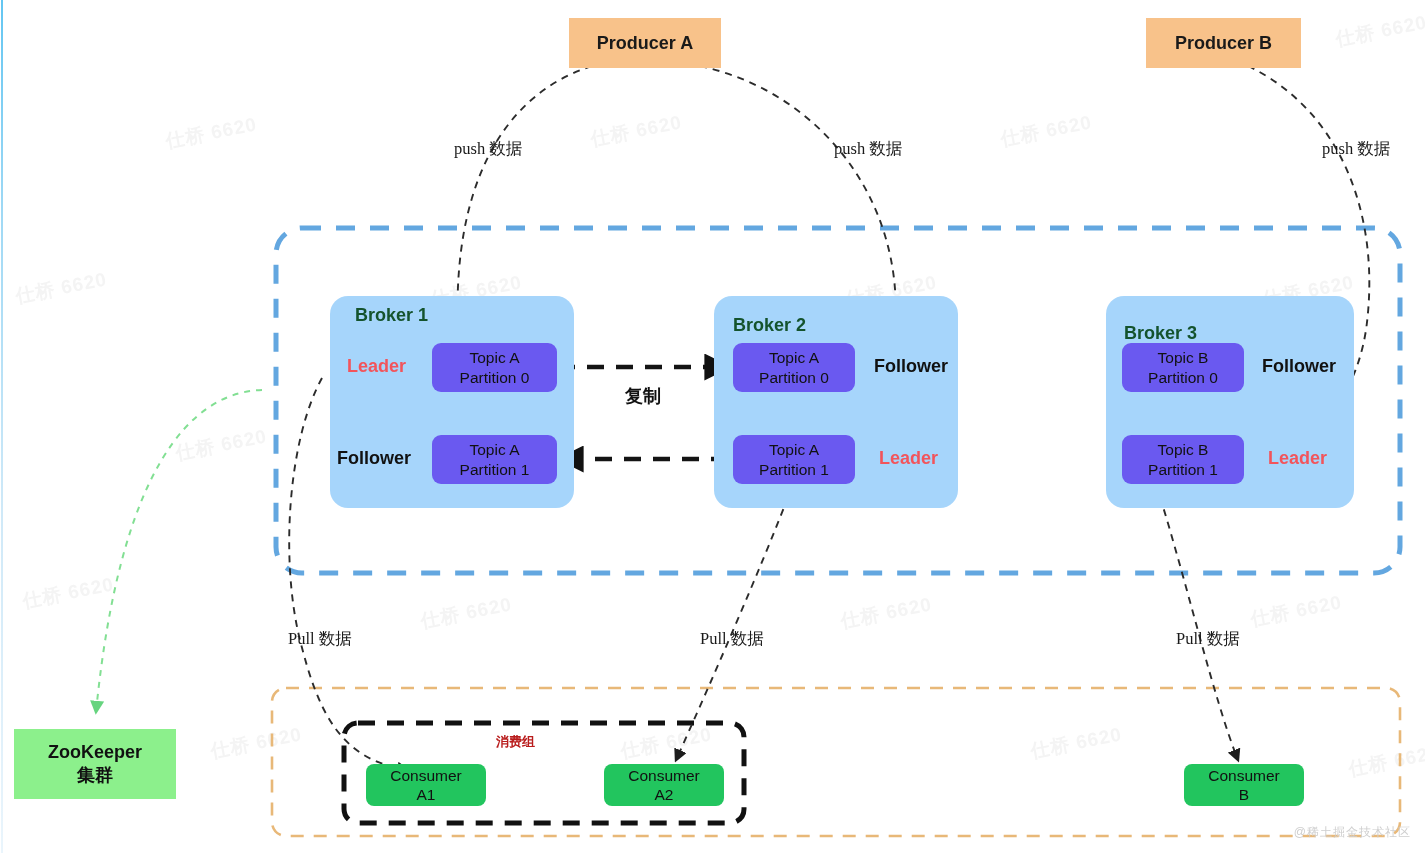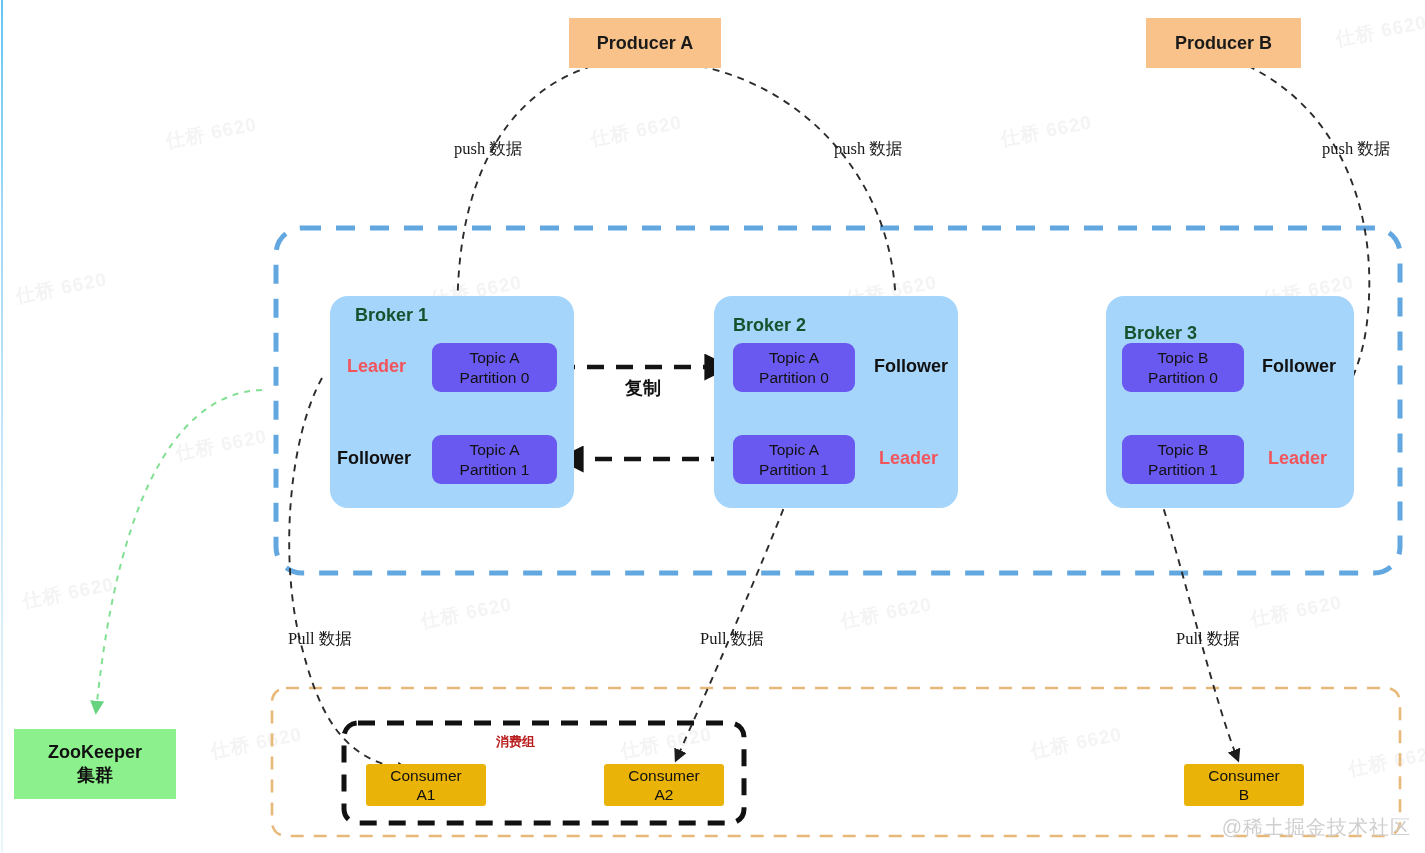--- a/index.html
+++ b/index.html
@@ -39,21 +39,21 @@
     letter-spacing: 1px;
     transform: rotate(-11deg);
     white-space: nowrap;
     user-select: none;
   }
   .credit {
     position: absolute;
     right: 14px;
     bottom: 12px;
     color: #cfcfcf;
-    font-size: 20px;
+    font-size: 12px;
     letter-spacing: 1px;
     white-space: nowrap;
   }
   
   .node {
     position: absolute;
     box-sizing: border-box;
     display: flex;
     align-items: center;
     justify-content: center;
@@ -91,22 +91,22 @@
     line-height: 1.25;
   }
   .zookeeper {
     background: #8cf08c;
     color: #111111;
     font-weight: 700;
     font-size: 18px;
     line-height: 1.3;
   }
   .consumer {
-    background: #eab308;
-    border-radius: 3px;
+    background: #22c55e;
+    border-radius: 8px;
     color: #111111;
     font-size: 15.5px;
     line-height: 1.25;
   }
   .edge-label {
     position: absolute;
     font-size: 16.5px;
     color: #1a1a1a;
     white-space: nowrap;
     font-family: Liberation Serif, serif;
@@ -243,20 +243,20 @@
 A2</span>
   </div>
   <div class="node consumer" style="left:1184px;top:764px;width:120px;height:42px;">
     <span>Consumer
 B</span>
   </div>
 
   <div class="edge-label" style="left:454px;top:138px;">push 数据</div>
   <div class="edge-label" style="left:834px;top:138px;">push 数据</div>
   <div class="edge-label" style="left:1322px;top:138px;">push 数据</div>
-  <div class="replicate-label" style="left:625px;top:376px;">复制</div>
+  <div class="replicate-label" style="left:625px;top:384px;">复制</div>
   <div class="edge-label" style="left:288px;top:628px;">Pull 数据</div>
   <div class="edge-label" style="left:700px;top:628px;">Pull 数据</div>
   <div class="edge-label" style="left:1176px;top:628px;">Pull 数据</div>
 
   <div class="credit">@稀土掘金技术社区</div>
 
 </div>
 
 </body></html>

